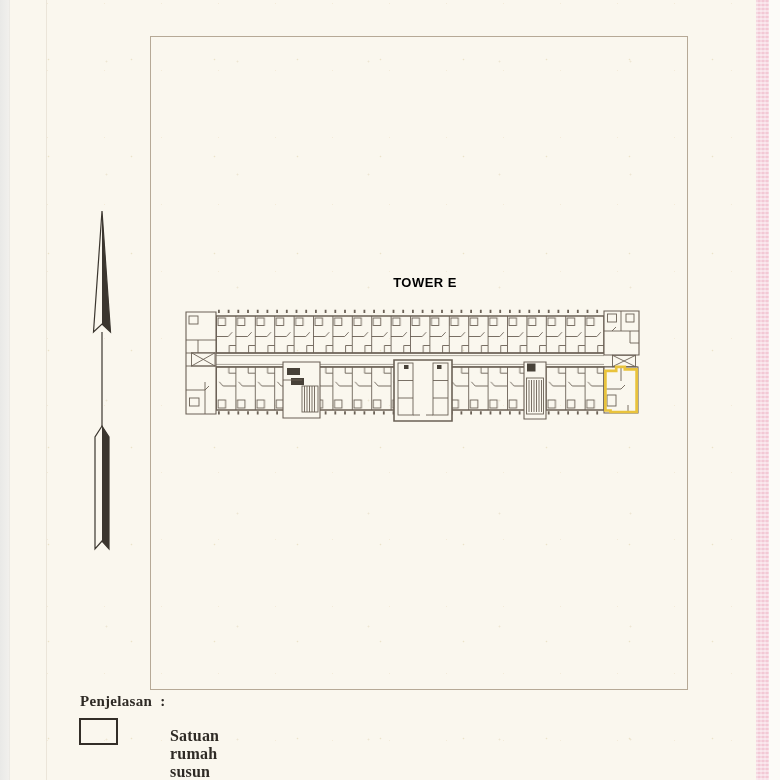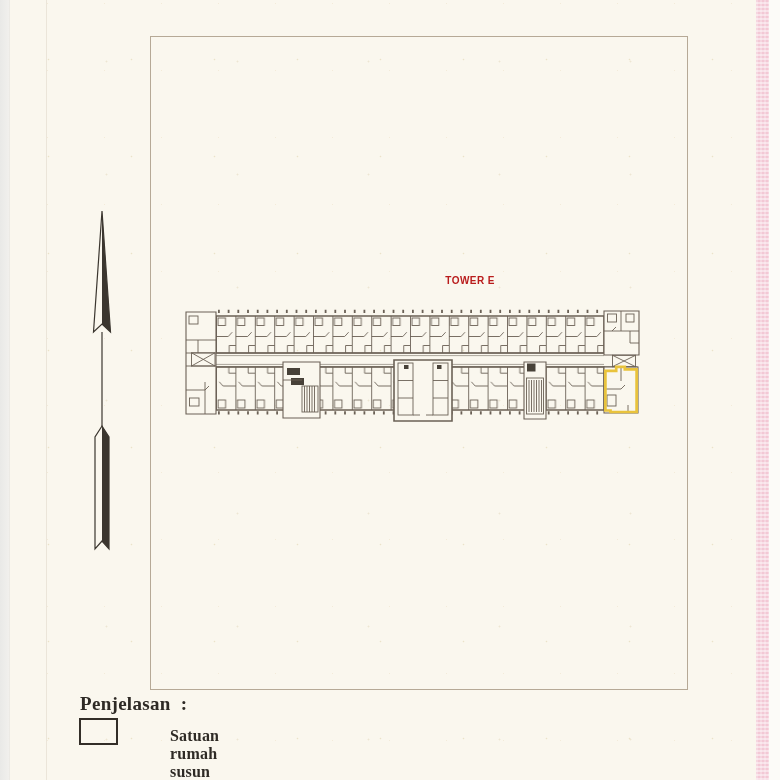--- a/index.html
+++ b/index.html
@@ -47,30 +47,30 @@
     background:rgba(180,168,145,.22);
   }
   .frame{
     position:absolute;left:150px;top:36px;width:536px;height:652px;
     border:1px solid var(--frame);
     background:transparent;
   }
   .north{position:absolute;left:84px;top:205px;width:36px;height:360px;}
   .tower-title{
     position:absolute;left:355px;top:275px;width:140px;
-    text-align:right;
-    font-size:10px;font-weight:600;letter-spacing:.45px;
-    color:#b91c1c;
+    text-align:center;
+    font-size:13px;font-weight:600;letter-spacing:.45px;
+    color:#000000;
   }
   .plan-svg{position:absolute;left:180px;top:298px;width:470px;height:132px;}
 
   .legend{position:absolute;left:0;top:0;}
   .legend-heading{
     position:absolute;left:80px;top:693px;
-    font-family:"Liberation Serif",serif;font-weight:bold;font-size:19px;
+    font-family:"Liberation Serif",serif;font-weight:bold;font-size:15px;
     color:var(--text);white-space:pre;letter-spacing:.3px;
   }
   .legend-swatch{
     position:absolute;left:79px;top:718px;width:35px;height:23px;
     border:2px solid #332e28;background:transparent;
   }
   .legend-label{
     position:absolute;left:170px;top:727px;
     font-family:"Liberation Serif",serif;font-weight:bold;font-size:16px;
     color:var(--text);letter-spacing:.2px;

